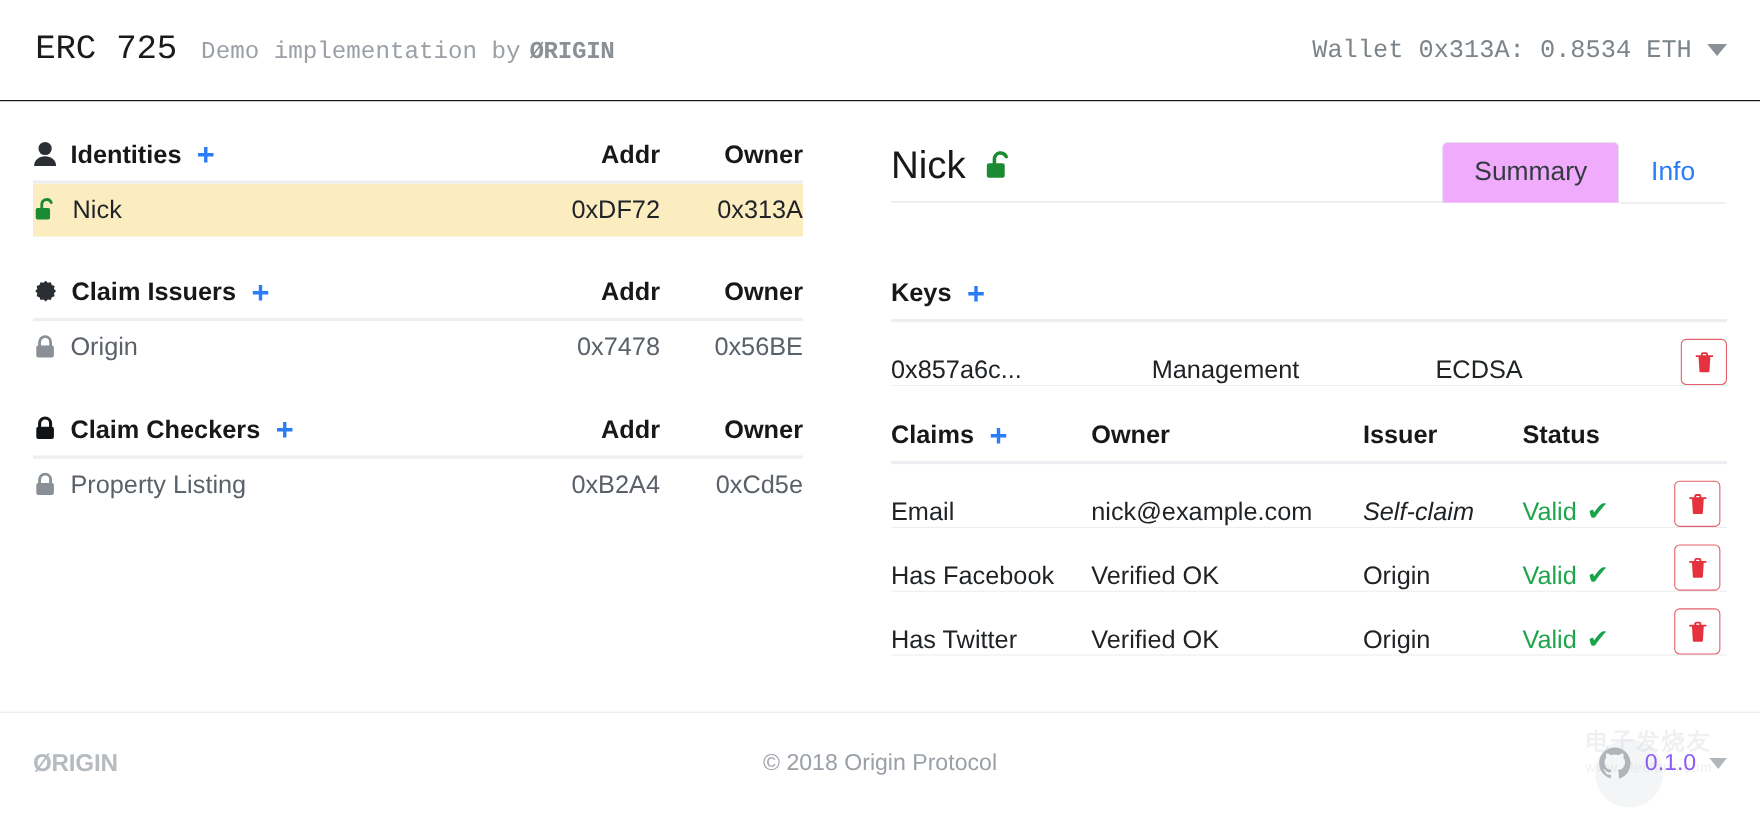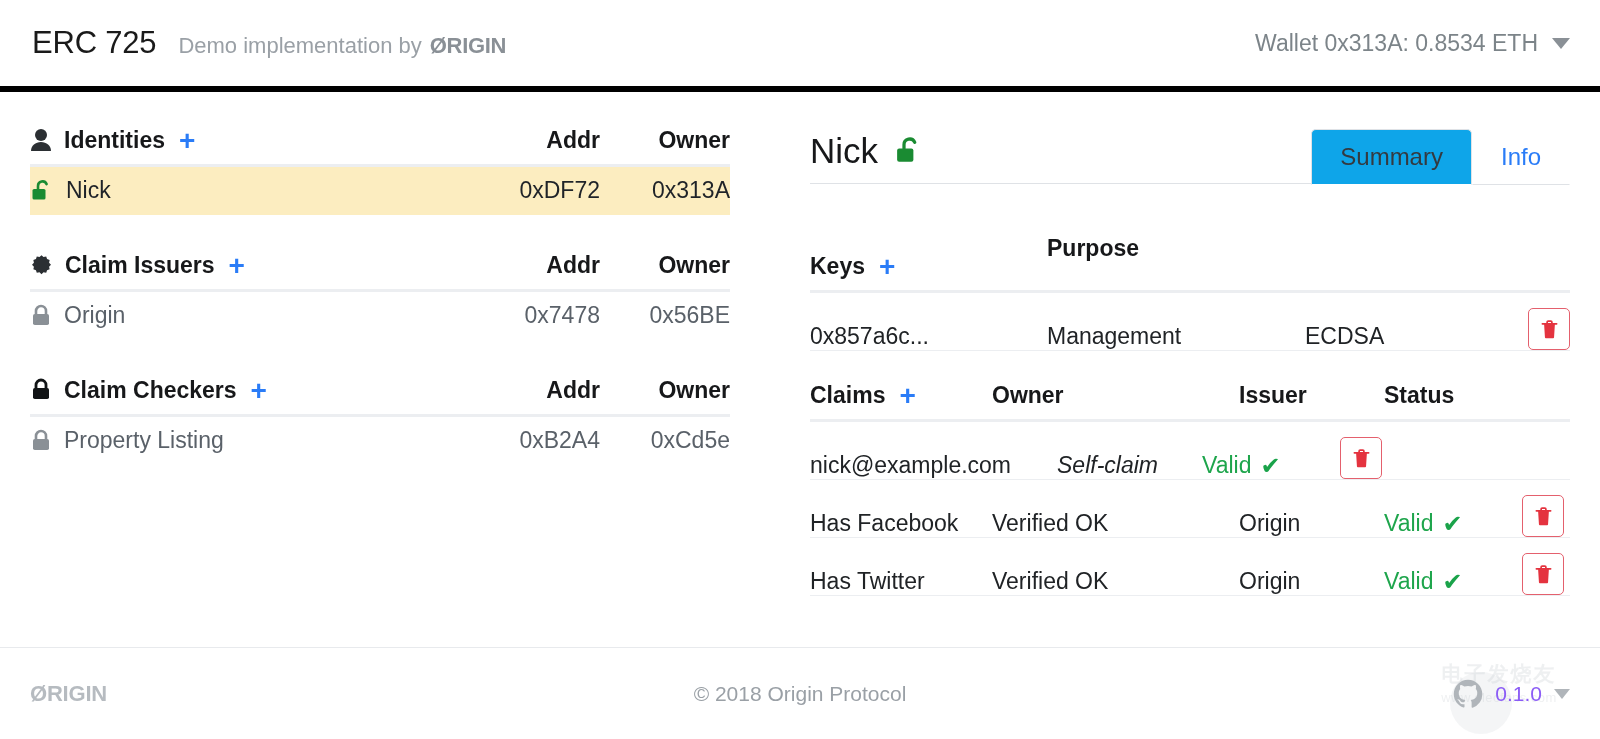--- a/index.html
+++ b/index.html
@@ -7,22 +7,22 @@
     width: 1600px; height: 739px;
     background: #ffffff;
     font-family: "Liberation Sans", sans-serif;
     -webkit-font-smoothing: antialiased;
   }
   .page { position: relative; width: 1600px; height: 739px; overflow: hidden; }
 
   
   .header {
     position: absolute; left: 0; top: 0; width: 1600px; height: 92px;
-    border-bottom: 6px solid #000000;
-    display: flex; align-items: center;
+    border-bottom: 1px solid #000000;
+    display: flex; align-items: center; font-family: Liberation Mono, monospace;
   }
   .brand-wrap { display: flex; align-items: baseline; padding-left: 32px; }
   .app-title { font-size: 31px; color: #1a1a1a; font-weight: 400; letter-spacing: -0.2px; }
   .app-subtitle {
     font-size: 22px; color: #9aa0a6; font-weight: 400;
     margin-left: 22px; display: flex; align-items: baseline;
   }
   .origin-word { font-weight: 700; color: #8a9096; margin-left: 8px; letter-spacing: -0.3px; }
   .header-right {
     margin-left: auto; padding-right: 30px;
@@ -82,21 +82,21 @@
     padding-bottom: 12px; flex: 1 1 auto;
     border-bottom: 1px solid #dfe2e6;
   }
   .tabs { display: flex; align-items: flex-end; height: 100%; }
   .tab {
     font-size: 24px; padding: 13px 28px 13px 28px; cursor: pointer;
     border: 1px solid transparent; border-bottom: 1px solid #dfe2e6;
     color: #2a7cf7; position: relative; top: 1px;
   }
   .tab.active {
-    color: #343a40; background: #0ea5e9;
+    color: #343a40; background: #f0abfc;
     border: 1px solid #dfe2e6; border-bottom-color: #ffffff;
     border-radius: 5px 5px 0 0;
     margin-top: 34px;
   }
 
   .panel-body { padding-top: 28px; }
 
   .rsec-head {
     display: flex; align-items: center;
     padding: 4px 0 10px 0;
@@ -303,21 +303,20 @@
       </div>
 
       <div class="panel-body">
 
         <div>
           <div class="rsec-head">
             <div class="k-name" style="display:flex;align-items:center;margin-top:36px;">
               <span>Keys</span>
               <span class="plus">+</span>
             </div>
-            <div class="k-purpose">Purpose</div>
             <div class="k-act"></div>
           </div>
           <div class="rrow">
             <div class="k-name">0x857a6c...</div>
             <div class="k-purpose">Management</div>
             <div class="k-type">ECDSA</div>
             <div class="k-act">
               <div class="del-btn">
                 <span class="ico">
                   <svg width="19" height="21" viewBox="0 0 20 22">
@@ -338,20 +337,21 @@
               <span>Claims</span>
               <span class="plus">+</span>
             </div>
             <div class="cl-data">Owner</div>
             <div class="cl-issuer">Issuer</div>
             <div class="cl-status">Status</div>
             <div class="cl-act"></div>
           </div>
 
           <div class="rrow">
+            <div class="cl-name">Email</div>
             <div class="cl-data">nick@example.com</div>
             <div class="cl-issuer italic">Self-claim</div>
             <div class="cl-status">
               <span class="valid">
                 <span>Valid</span>
                 <span class="check">✔</span>
               </span>
             </div>
             <div class="cl-act">
               <div class="del-btn">

